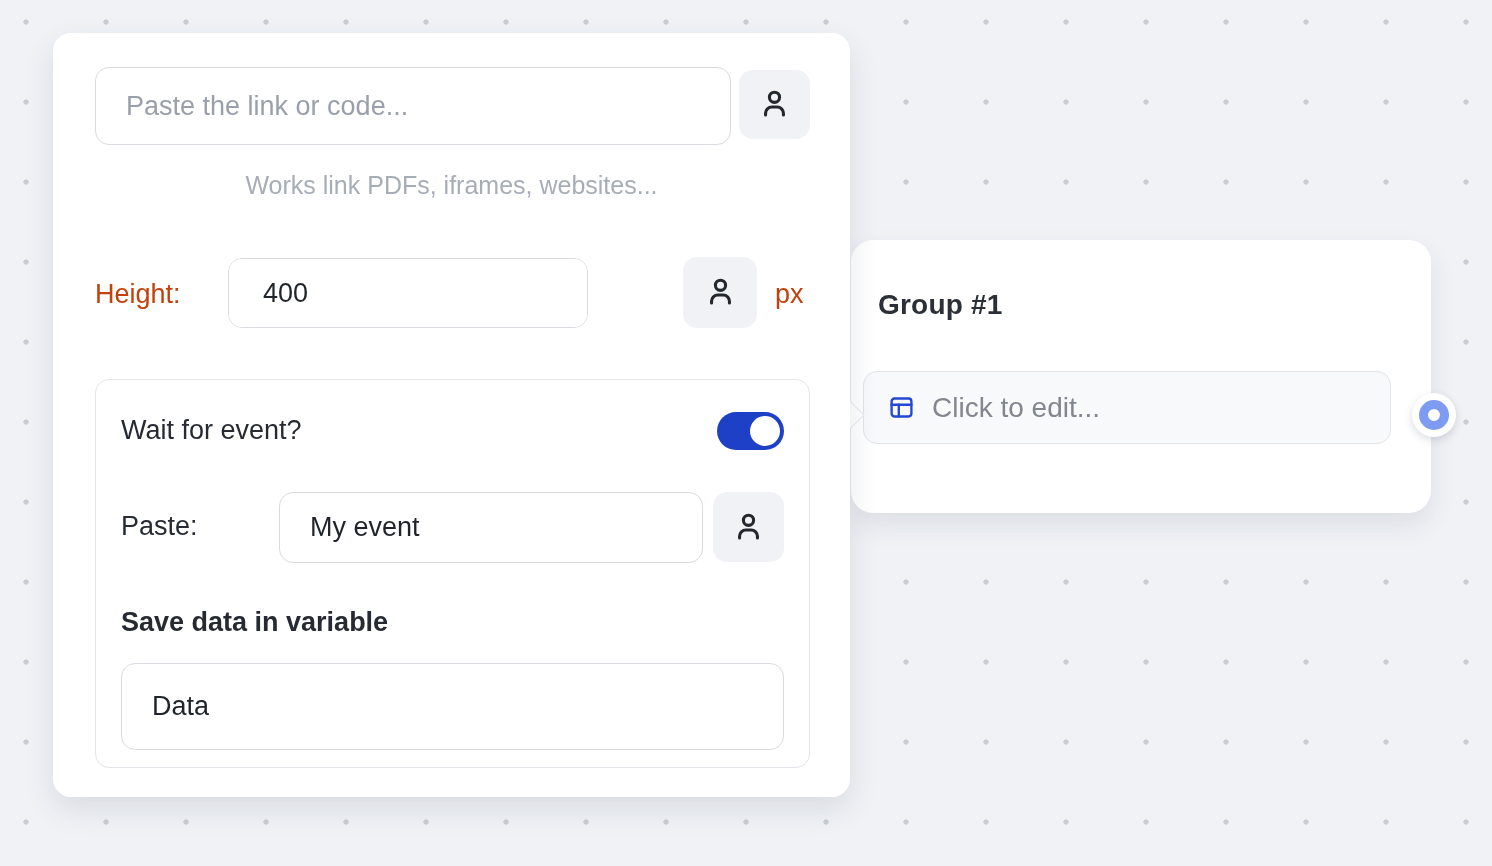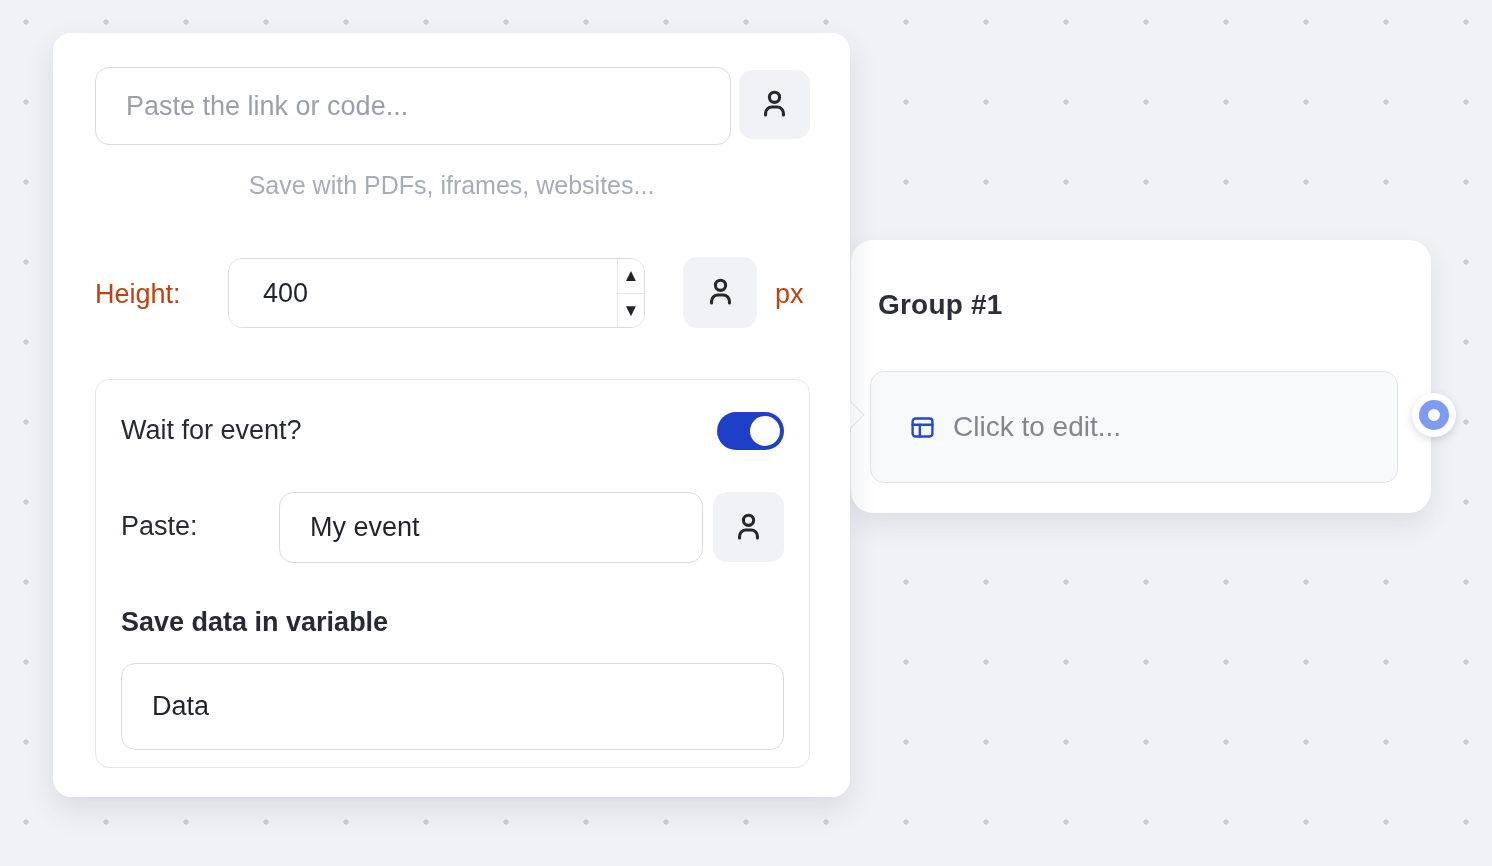--- a/index.html
+++ b/index.html
@@ -22,23 +22,23 @@
     position:absolute; left:851px; top:240px; width:580px; height:273px;
     background:#ffffff; border-radius:22px;
     box-shadow:0 12px 26px rgba(45,55,75,.10);
     z-index:1;
   }
   .group-title{
     position:absolute; left:27px; top:49px;
     font-size:28px; font-weight:bold; color:#2b3038; letter-spacing:.2px;
   }
   .group-field{
-    position:absolute; left:19px; top:131px; width:528px; height:112px;
+    position:absolute; left:12px; top:131px; width:528px; height:73px;
     background:#f8f9fb; border:1px solid #e1e4e9; border-radius:14px;
-    display:flex; align-items:center; padding-left:38px; gap:17px;
+    display:flex; align-items:center; padding-left:24px; gap:17px;
     cursor:pointer;
   }
   .group-field-text{ font-size:28px; color:#81868f; }
   .layout-icon{ width:27px; height:27px; flex:0 0 auto; }
 
   .connector-halo{
     position:absolute; left:561px; top:153px; width:44px; height:44px;
     background:#ffffff; border-radius:50%;
     box-shadow:0 3px 9px rgba(45,55,75,.18);
     display:flex; align-items:center; justify-content:center;
@@ -86,21 +86,21 @@
   .helper-text{
     position:absolute; left:0; top:138px; width:100%;
     text-align:center; font-size:25px; color:#a7adb7;
   }
 
   .field-label{ position:absolute; font-size:27px; color:#c2410c; }
   .lbl-height{ left:42px; top:246px; }
   .lbl-px{ left:722px; top:246px; }
 
   .num-wrap{
-    position:absolute; left:175px; top:225px; width:417px; height:70px;
+    position:absolute; left:175px; top:225px; width:360px; height:70px;
     border:1.5px solid #d8dbe0; border-radius:14px; background:#fff;
     display:flex; overflow:hidden;
   }
   .num-input{
     flex:1; border:none; outline:none; font-family:"Liberation Sans", sans-serif;
     font-size:27px; color:#1f242b; padding-left:34px;
     appearance:none; -moz-appearance:textfield;
   }
   .num-input::-webkit-outer-spin-button,
   .num-input::-webkit-inner-spin-button{ -webkit-appearance:none; }
@@ -162,21 +162,21 @@
 
     <input class="text-input link-input" type="text" placeholder="Paste the link or code..." style="">
 
     <button class="icon-btn btn-link">
       <svg viewBox="0 0 24 24" fill="none" stroke="#23272e" stroke-width="2" stroke-linecap="round">
         <circle cx="12" cy="7.3" r="3.3"></circle>
         <path d="M6.2 18.8v-1.1a4.1 4.1 0 0 1 4.1-4.1h3.4a4.1 4.1 0 0 1 4.1 4.1v1.1"></path>
       </svg>
     </button>
 
-    <div class="helper-text">Save with PDFs, iframes, websites...</div>
+    <div class="helper-text">Works link PDFs, iframes, websites...</div>
 
     <div class="field-label lbl-height">Height:</div>
 
     <div class="num-wrap">
       <input class="num-input" type="text" value="400" style="">
       <div class="stepper">
         <button class="step-btn">▲</button>
         <button class="step-btn">▼</button>
       </div>
     </div>

